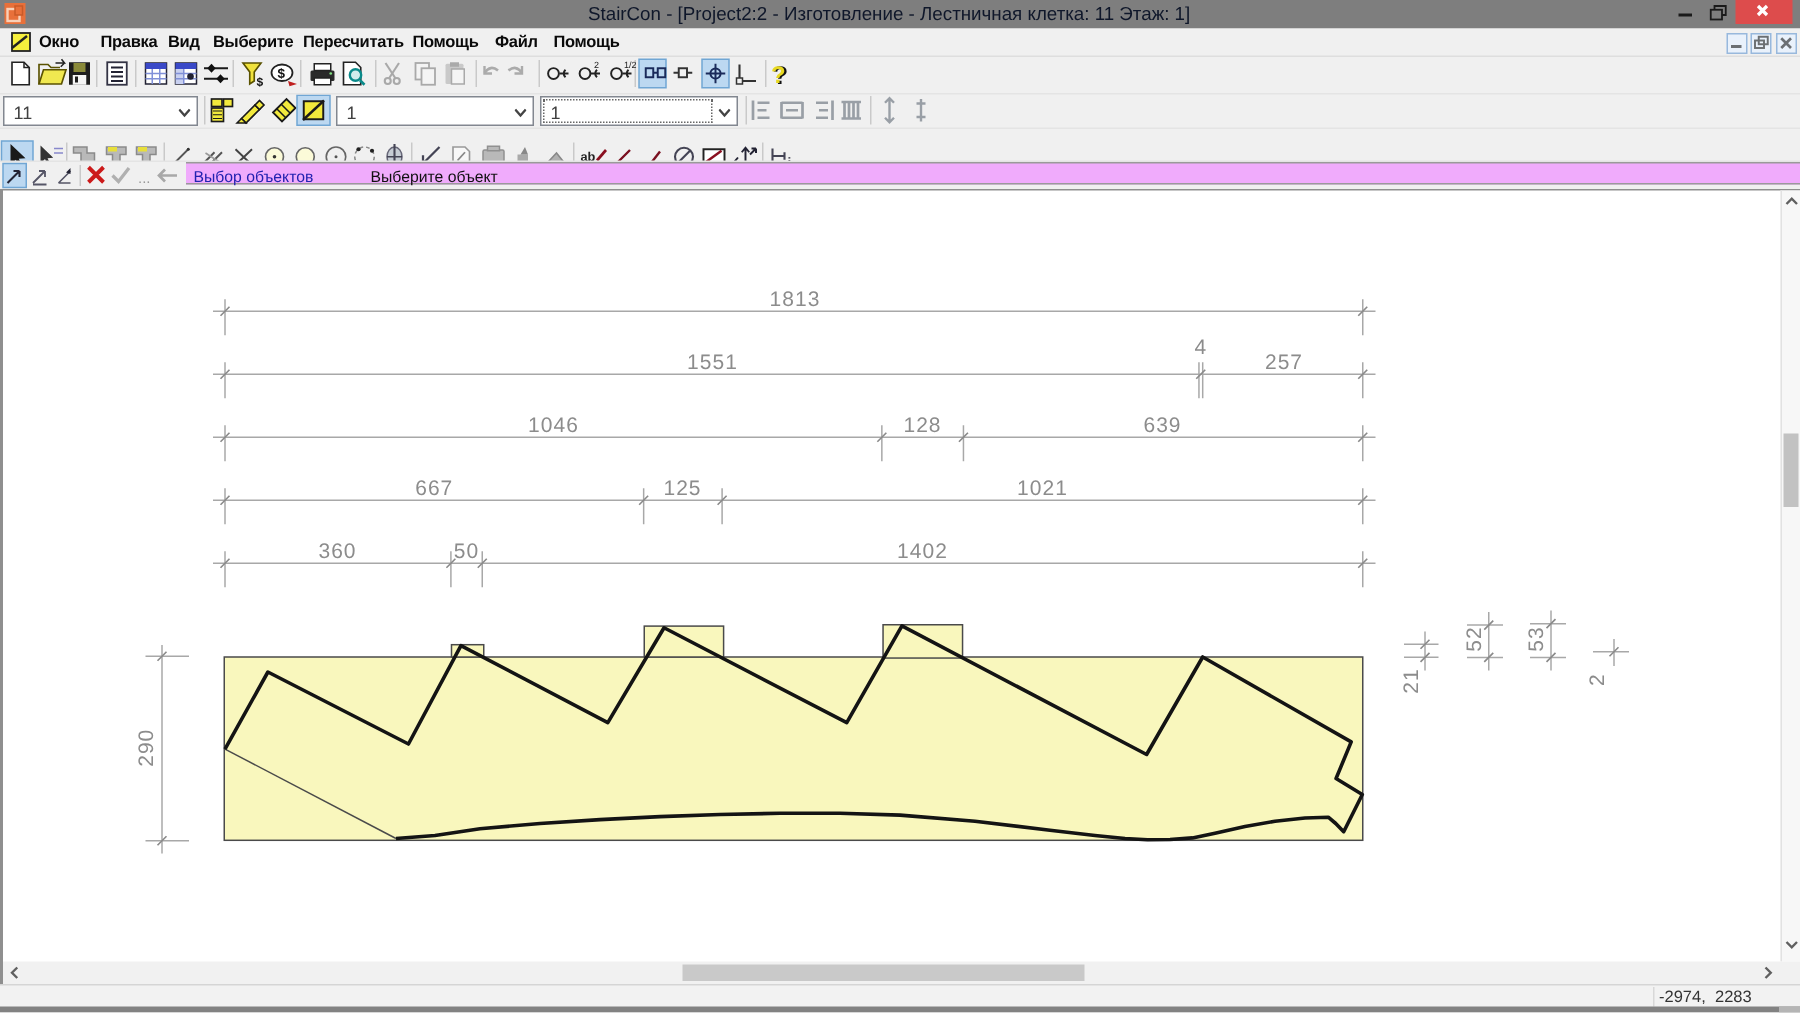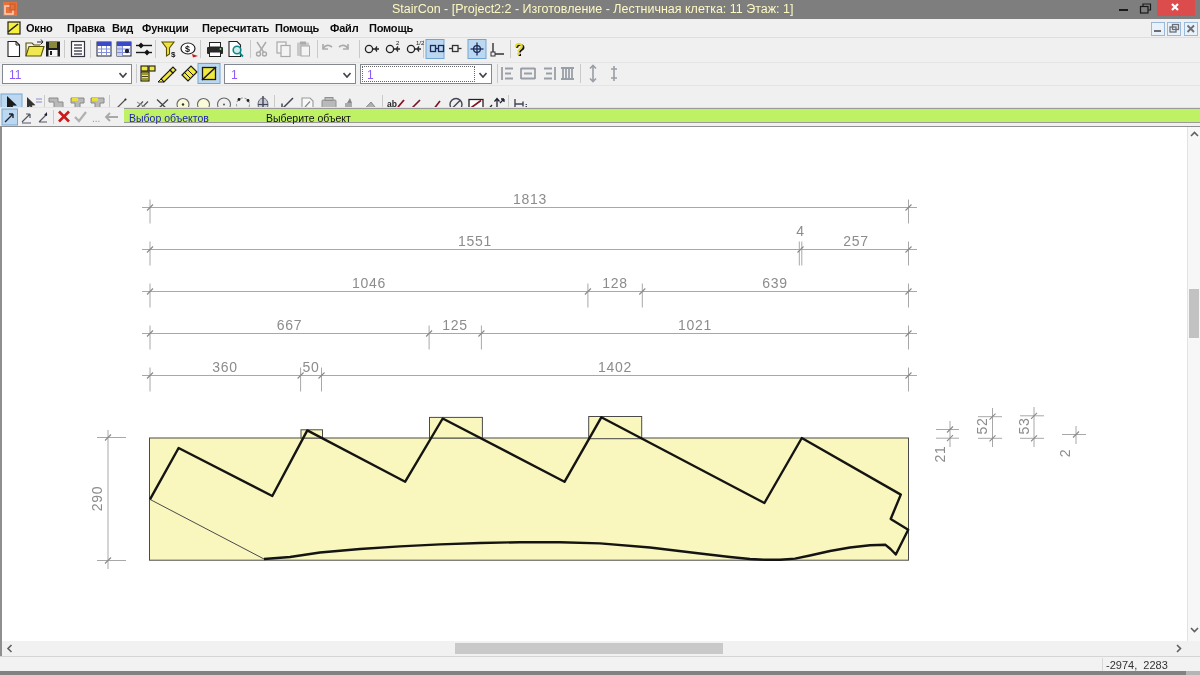--- a/index.html
+++ b/index.html
@@ -1,34 +1,34 @@
 <!DOCTYPE html>
 <html><head>
 <meta charset="utf-8">
 <style>
   * { margin:0; padding:0; box-sizing:border-box; }
   html,body { width:1200px; height:675px; overflow:hidden; font-family:"Liberation Sans", sans-serif; }
   body { position:relative; background:#f0f0f0; }
   
   #titlebar { position:absolute; left:0; top:0; width:1200px; height:19px; background:#7e7e7e; }
-  #titletext { position:absolute; left:392px; top:2px; width:420px; font-size:12.5px; color:#fef9c3; white-space:nowrap; }
+  #titletext { position:absolute; left:392px; top:2px; width:420px; font-size:12.5px; color:#0f172a; white-space:nowrap; }
   #closebtn { position:absolute; left:1157px; top:0; width:38px; height:16px; background:#dd4c4c; }
   
   #menubar { position:absolute; left:0; top:19px; width:1200px; height:18px; background:#f0f0f0; }
   .menuitem { position:absolute; top:2.5px; font-size:11px; font-weight:bold; color:#0a0a0a; white-space:nowrap; letter-spacing:-0.2px; }
   .mdibtn { position:absolute; top:3px; width:14px; height:14px; background:#e9f1fb; border:1px solid #98b8dc; }
   
   #tb1 { position:absolute; left:0; top:37px; width:1200px; height:25px; background:#f0f0f0; }
   #tb2 { position:absolute; left:0; top:62px; width:1200px; height:23px; background:#f0f0f0; }
   #tb3 { position:absolute; left:0; top:93px; width:1200px; height:23px; background:#f0f0f0; }
   #cmdrow { position:absolute; left:0; top:108px; width:1200px; height:18px; background:#f0f0f0; }
   .combo { position:absolute; top:2px; height:20px; background:#fff; border:1px solid #828790; }
-  .combo .ctext { position:absolute; left:6px; top:3px; font-size:12px; color:#8b5cf6; }
+  .combo .ctext { position:absolute; left:6px; top:3px; font-size:12px; color:#404040; }
   .combo .carr { position:absolute; left:auto !important; right:4px; top:6px; width:8px; height:8px; }
-  #cmdfield { position:absolute; left:124px; top:0px; width:1076px; height:15px; background:#bef264; border-top:1px solid #9a9a9a; border-bottom:1px solid #9a9a9a; }
+  #cmdfield { position:absolute; left:124px; top:0px; width:1076px; height:15px; background:#f0abfc; border-top:1px solid #9a9a9a; border-bottom:1px solid #9a9a9a; }
   #cmdfield span { position:absolute; top:3px; font-size:10.5px; }
   
   #canvas { position:absolute; left:0; top:126px; width:1200px; height:530px; background:#fff; border-left:2px solid #8f8f8f; border-top:1px solid #8f8f8f; }
   #vscroll { position:absolute; left:1187px; top:127px; width:13px; height:514px; background:#f7f7f7; border-left:1px solid #e2e2e2; }
   #vthumb { position:absolute; left:1189px; top:289px; width:10px; height:49px; background:#c2c2c2; }
   #hscroll { position:absolute; left:2px; top:641px; width:1198px; height:15px; background:#f1f1f1; }
   #hthumb { position:absolute; left:455px; top:643px; width:268px; height:11px; background:#c9c9c9; }
   
   #statusbar { position:absolute; left:0; top:656px; width:1200px; height:29px; background:#f2f2f2; border-top:1px solid #d5d5d5;text-decoration:underline; }
   #statustext { position:absolute; left:1106px; top:2px; font-size:11px; color:#333; }
@@ -59,21 +59,21 @@
 </div>
 
 <div id="menubar">
   <svg width="24" height="18">
     <rect x="8" y="3" width="12" height="12" fill="#f6ef3d" stroke="#222" stroke-width="1.2"></rect>
     <path d="M8 13 L18 5" stroke="#222" stroke-width="1.6"></path>
   </svg>
   <span class="menuitem" style="left:26px">Окно</span>
   <span class="menuitem" style="left:67px">Правка</span>
   <span class="menuitem" style="left:112px">Вид</span>
-  <span class="menuitem" style="left:142px">Функции</span>
+  <span class="menuitem" style="left:142px">Выберите</span>
   <span class="menuitem" style="left:202px">Пересчитать</span>
   <span class="menuitem" style="left:275px">Помощь</span>
   <span class="menuitem" style="left:330px">Файл</span>
   <span class="menuitem" style="left:369px">Помощь</span>
   <div class="mdibtn" style="left:1151px">
       <svg width="12" height="12">
         <rect x="2" y="7" width="7" height="2" fill="#6b6f73"></rect>
       </svg>
     </div>
   <div class="mdibtn" style="left:1167px">
@@ -370,21 +370,21 @@
     <path d="M44 115 L47 112 L47 116 Z" fill="#223"></path>
     <line x1="53.5" y1="110" x2="53.5" y2="124" stroke="#c9c9c9" stroke-width="1"></line>
     <path d="M59 111.5 L69 121.5 M69 111.5 L59 121.5" stroke="#cc1a1a" stroke-width="2.6"></path>
     <path d="M75 117 L79 121 L86 112" stroke="#b0b0b0" stroke-width="2.2" fill="none"></path>
     <text x="92" y="122" font-size="10" fill="#999">...</text>
     <path d="M106 117 L118 117 M110 113 L106 117 L110 121" stroke="#a8a8a8" stroke-width="1.8" fill="none"></path>
     </g>
   </svg>
   <div id="cmdfield">
     <span style="left:5px; color:#2222b0;">Выбор объектов</span>
-    <span style="left:102px; color:#111;padding-left:40px;">Выберите объект</span>
+    <span style="left:83px; color:#111;padding-left:40px;">Выберите объект</span>
   </div>
 </div>
 
 <div id="canvas"></div>
 <svg width="1200" height="675" viewBox="0 0 1200 675" id="drawing" style="pointer-events:none">
   <g stroke="#a8a8a8" stroke-width="1" fill="none">
 
     <line x1="142" y1="207.5" x2="917" y2="207.5"></line>
     <line x1="150" y1="199.5" x2="150" y2="223.5"></line>
       <line x1="908.5" y1="199.5" x2="908.5" y2="223.5"></line>

